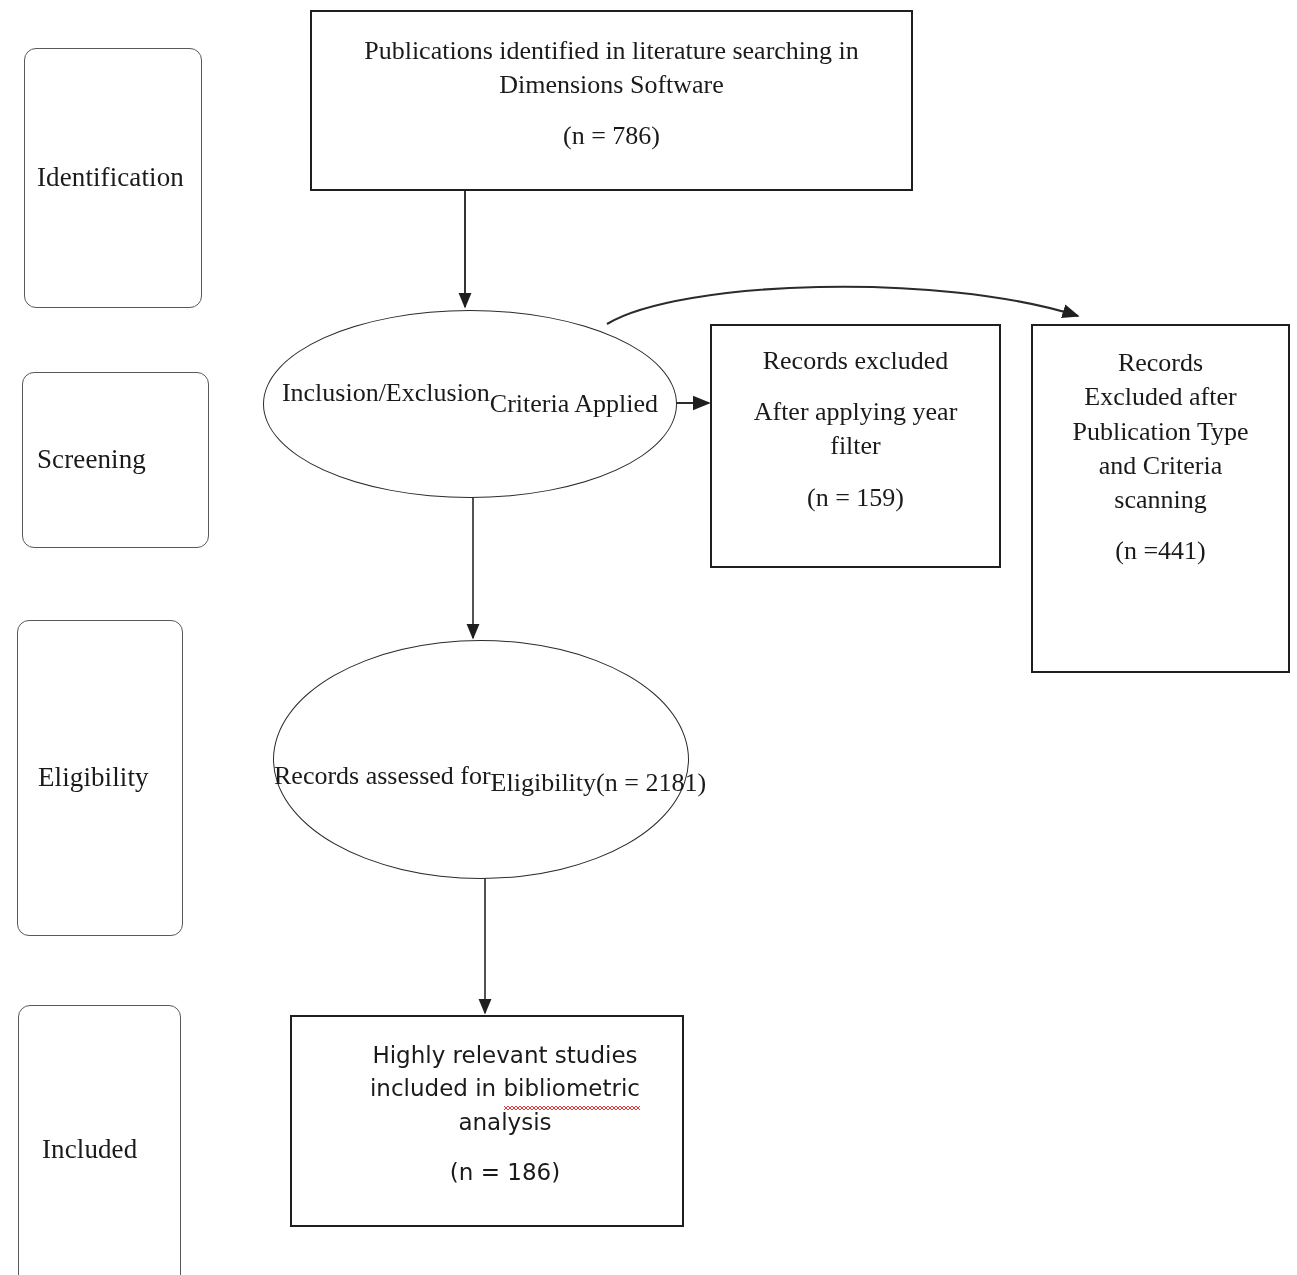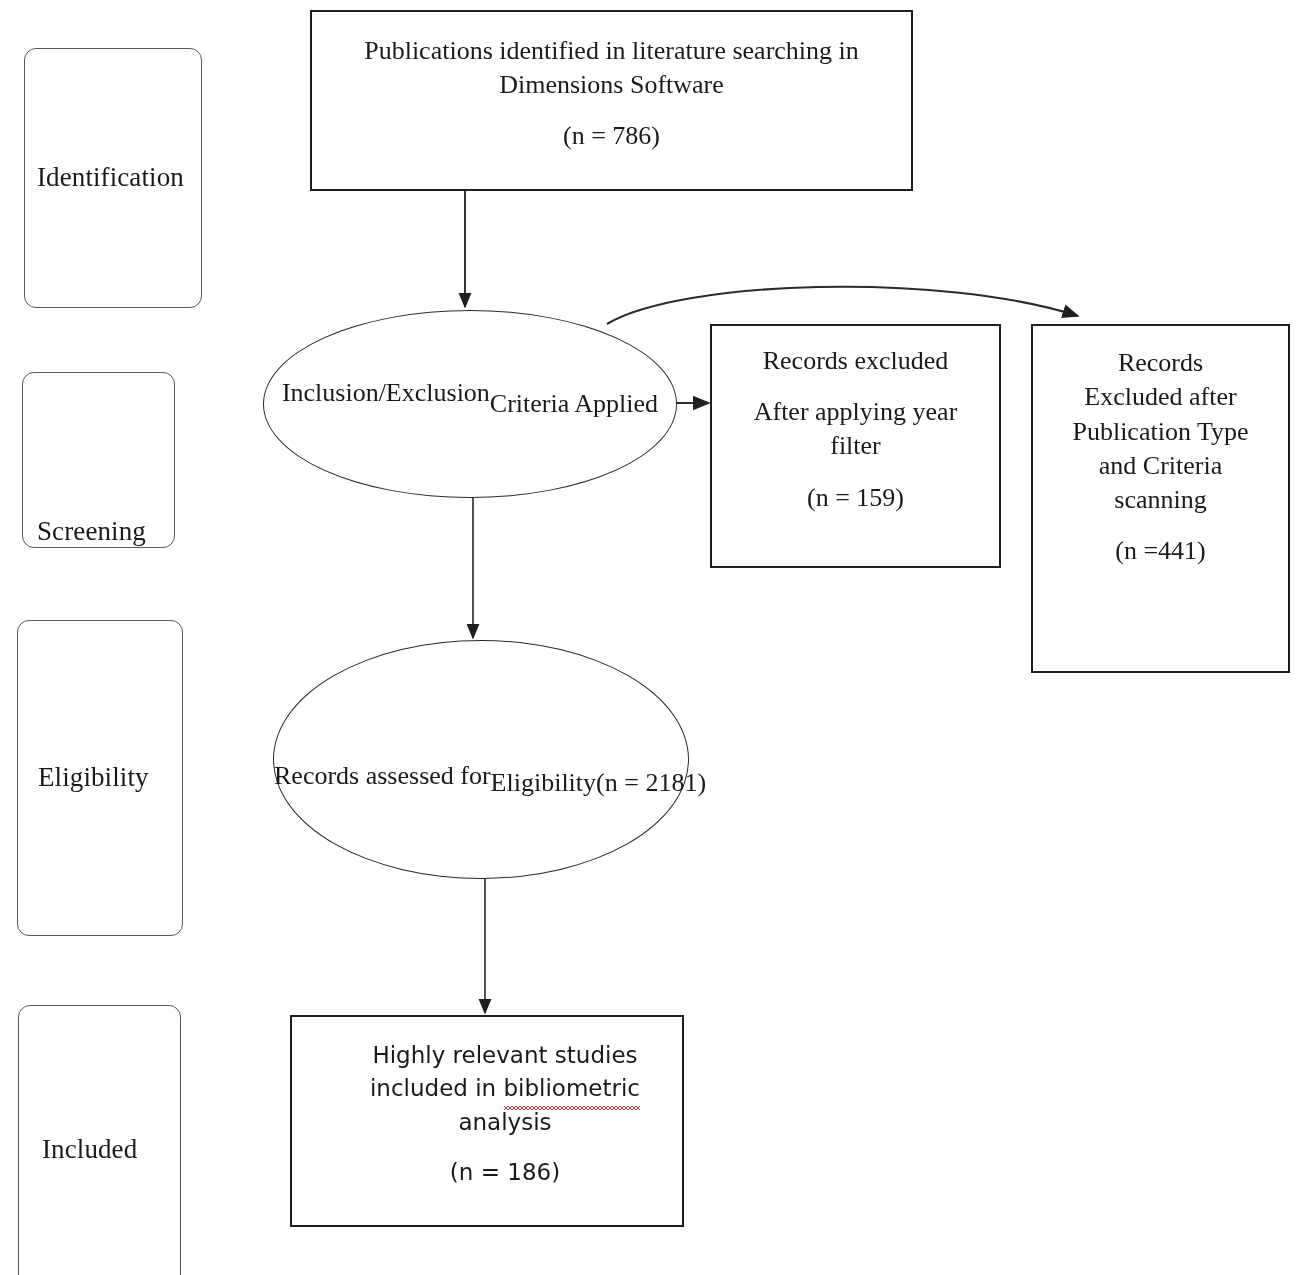--- a/index.html
+++ b/index.html
@@ -76,21 +76,21 @@
     text-align: center;
   }
   .node-ellipse .line {
     font-size: 26px;
     line-height: 1.25;
     white-space: nowrap;
   }
 
   
   #stage-identification { left: 24px;  top: 48px;   width: 178px; height: 260px; }
-  #stage-screening      { left: 22px;  top: 372px;  width: 153px; height: 176px; align-items: flex-end; }
+  #stage-screening      { left: 22px;  top: 372px;  width: 187px; height: 176px; }
   #stage-eligibility    { left: 17px;  top: 620px;  width: 166px; height: 316px; }
   #stage-included       { left: 18px;  top: 1005px; width: 163px; height: 290px; }
 
   #stage-identification .stage-label { padding-left: 12px; }
   #stage-screening      .stage-label { padding-left: 14px; }
   #stage-eligibility    .stage-label { padding-left: 20px; }
   #stage-included       .stage-label { padding-left: 23px; }
 
   #node-identified {
     left: 296px; top: 10px; width: 603px; height: 181px;

